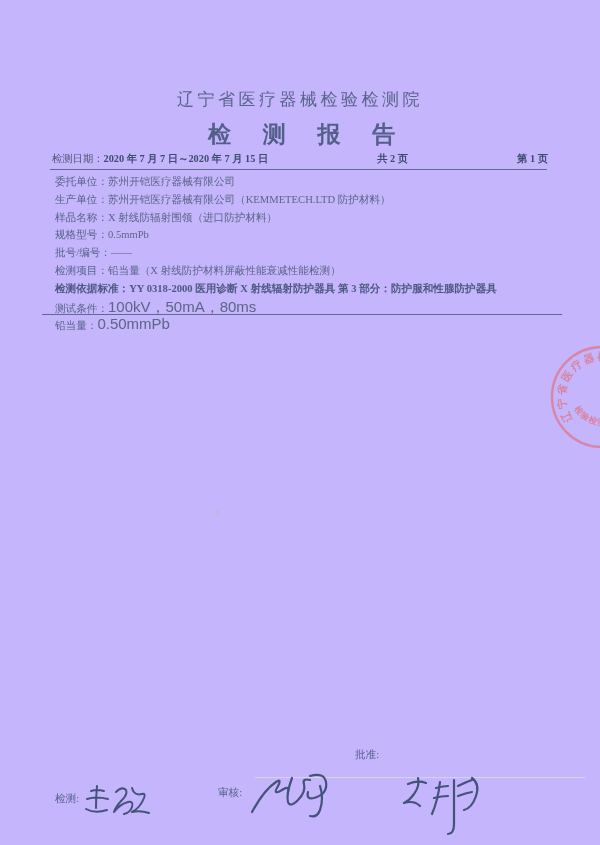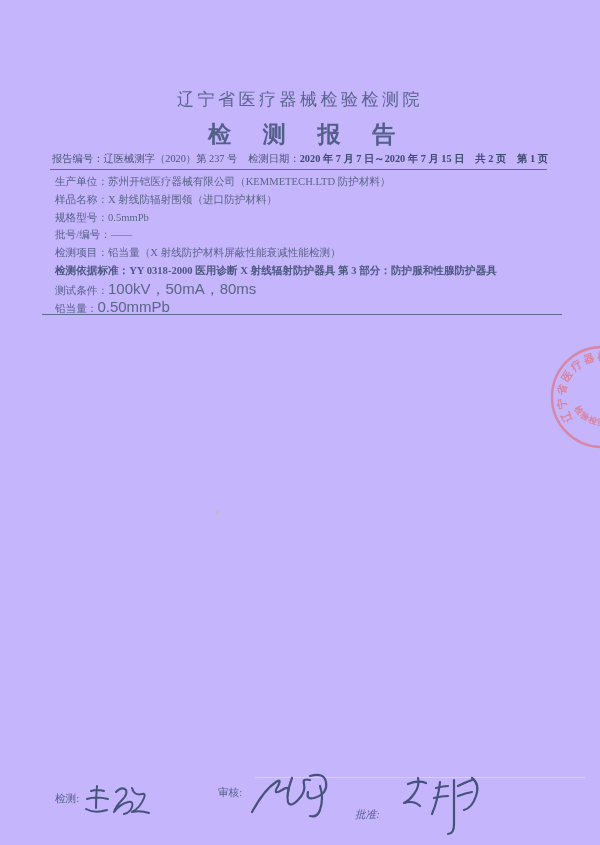--- a/index.html
+++ b/index.html
@@ -47,21 +47,21 @@
   }
   .fold-line{
     position:absolute;top:777px;left:255px;width:330px;height:1px;
     background:#d4d6dc;
   }
   .sig-label{
     position:absolute;font-size:10.6px;color:#57628a;white-space:nowrap;
   }
   .sig-test-label{top:792px;left:55px;}
   .sig-review-label{top:786px;left:218px;}
-  .sig-approve-label{top:808px;left:355px;font-style:italic;}
+  .sig-approve-label{top:748px;left:355px;}
   .sig-svg{position:absolute;}
   .sig-svg path{fill:none;stroke:#45527a;stroke-linecap:round;stroke-linejoin:round;}
   .sig-test-svg{top:782px;left:82px;}
   .sig-review-svg{top:772px;left:248px;}
   .sig-approve-svg{top:774px;left:396px;}
   .stamp-wrap{
     position:absolute;top:342px;left:548px;width:52px;height:112px;
     overflow:hidden;
   }
   .stamp-wrap svg{position:absolute;top:0;left:0;}
@@ -71,29 +71,29 @@
 </head>
 <body>
 
 <div class="page">
 
   <div class="institute">辽宁省医疗器械检验检测院</div>
 
   <div class="report-title">检  测  报  告</div>
 
   <div class="header-line">
-    <span><span>报告编号：</span><span>辽医械测字（2020）第 237 号</span></span>
     <span><span>检测日期：</span><span class="bold">2020 年 7 月 7 日～2020 年 7 月 15 日</span></span>
     <span class="bold">共 2 页</span>
     <span class="bold">第 1 页</span>
   </div>
 
   <div class="rule rule1"></div>
 
   <div class="fields">
+    <div class="row"><span class="label">委托单位：</span><span>苏州开铠医疗器械有限公司</span></div>
     <div class="row"><span class="label">生产单位：</span><span>苏州开铠医疗器械有限公司（KEMMETECH.LTD 防护材料）</span></div>
     <div class="row"><span class="label">样品名称：</span><span>X 射线防辐射围领（进口防护材料）</span></div>
     <div class="row"><span class="label">规格型号：</span><span>0.5mmPb</span></div>
     <div class="row"><span class="label">批号/编号：</span><span>——</span></div>
     <div class="row"><span class="label">检测项目：</span><span>铅当量（X 射线防护材料屏蔽性能衰减性能检测）</span></div>
     <div class="row"><span class="label std">检测依据标准：</span><span class="std">YY 0318-2000 医用诊断 X 射线辐射防护器具 第 3 部分：防护服和性腺防护器具</span></div>
     <div class="row"><span class="label">测试条件：</span><span class="mono">100kV，50mA，80ms</span></div>
     <div class="row"><span class="label">铅当量：</span><span class="mono">0.50mmPb</span></div>
   </div>
 

